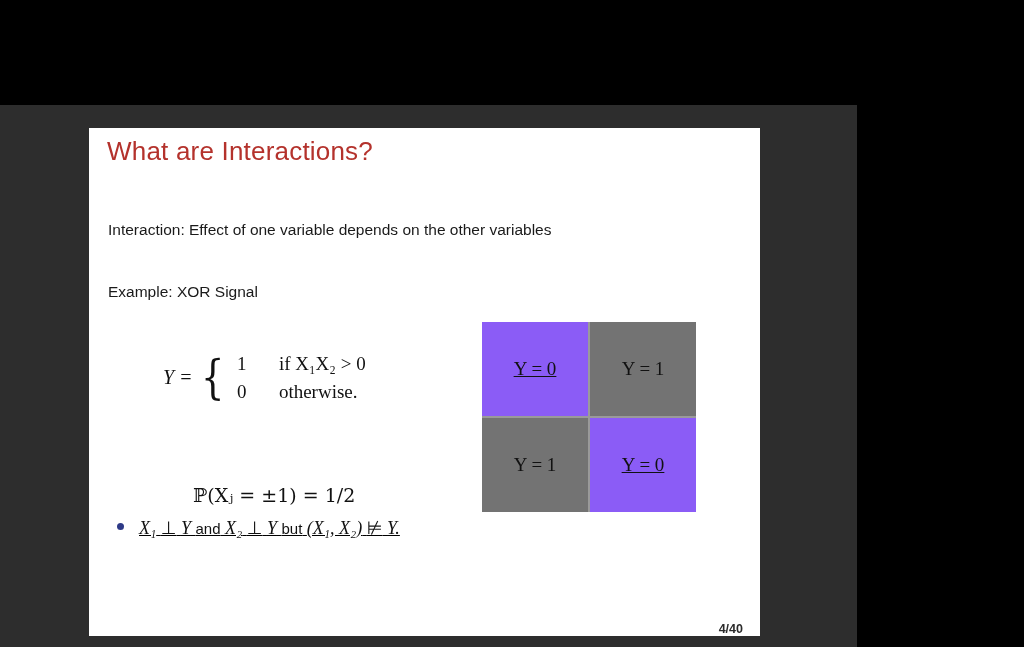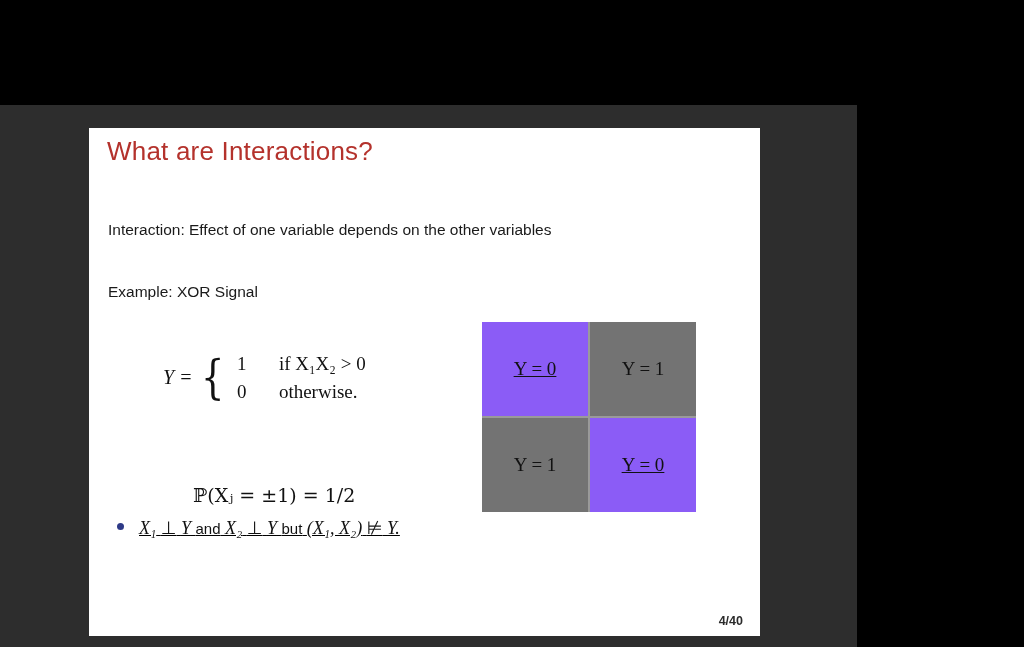--- a/index.html
+++ b/index.html
@@ -158,21 +158,21 @@
   .upright {
     font-family: "Liberation Sans", sans-serif;
     font-size: 15px;
     font-style: normal;
   }
 
   
   #page-number {
     position: absolute;
     right: 17px;
-    bottom: 8px;
+    bottom: 0;
     font-size: 12.5px;
     font-weight: bold;
     color: #2b2b2b;
   }
 
   
   #webcam-tile {
     position: absolute;
     left: 904px;
     top: 110px;

